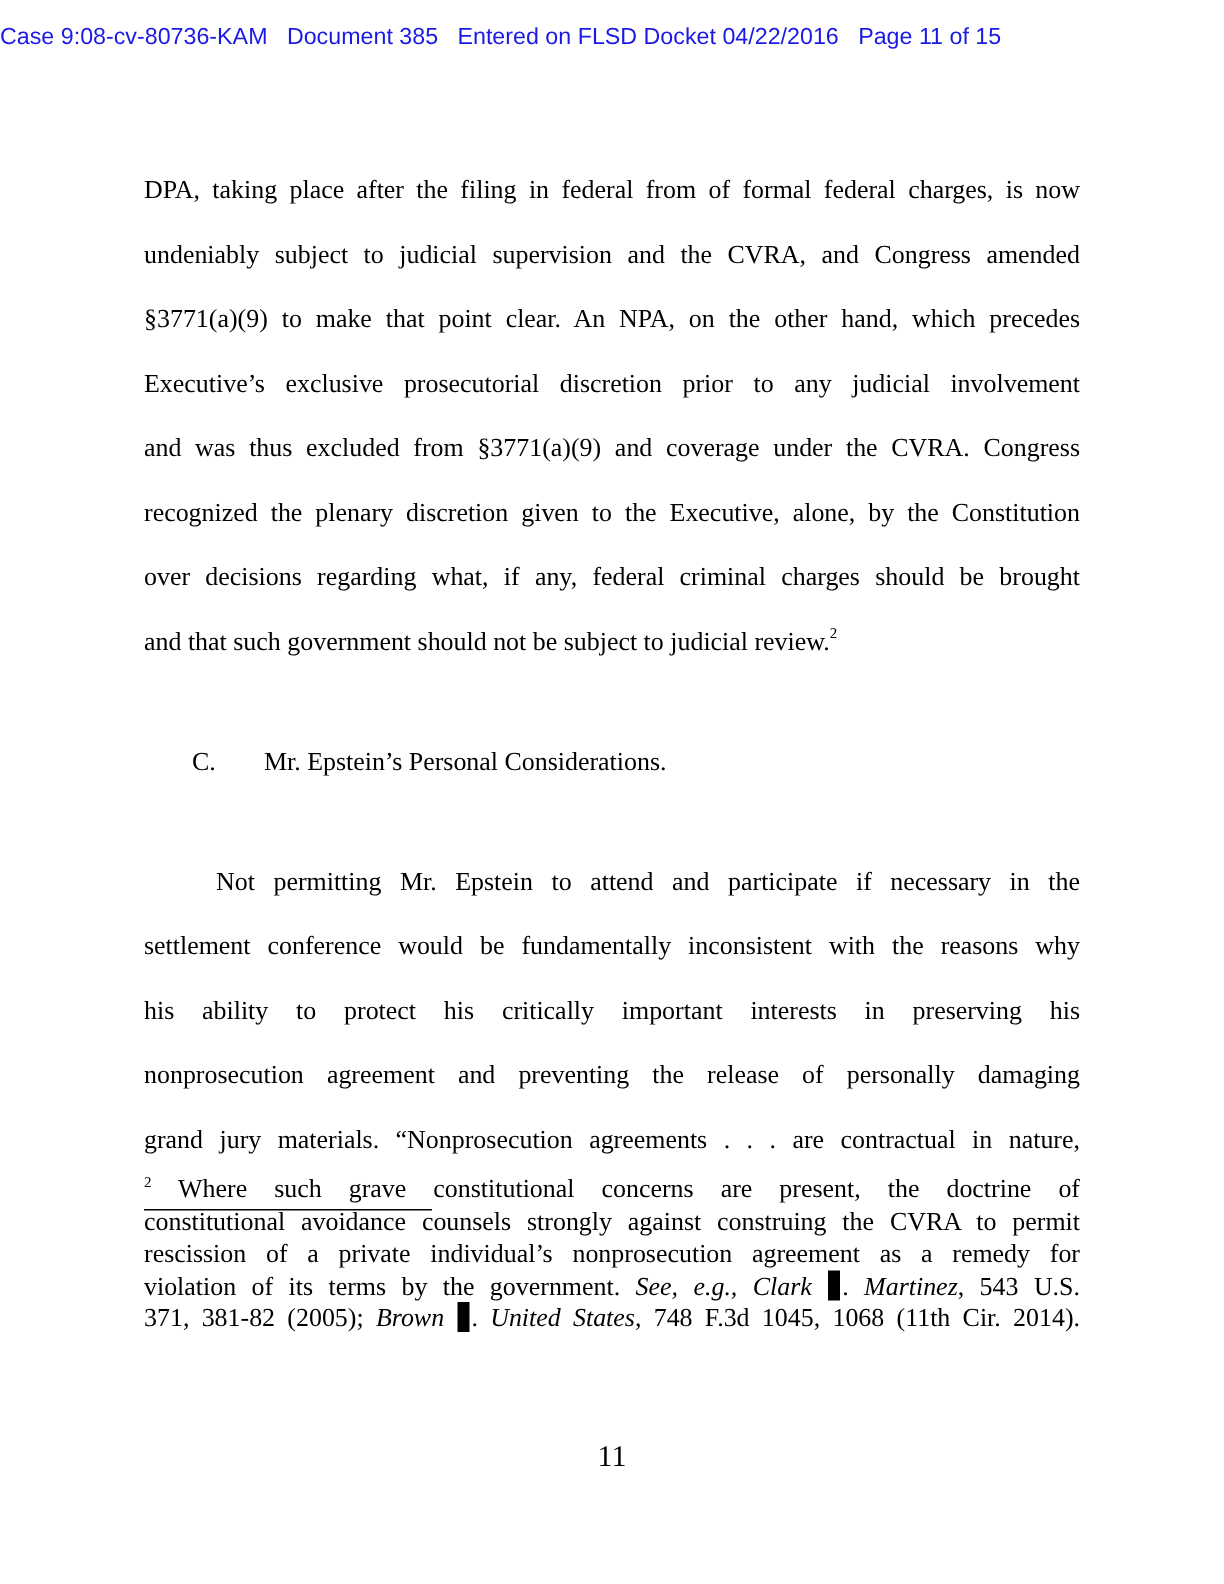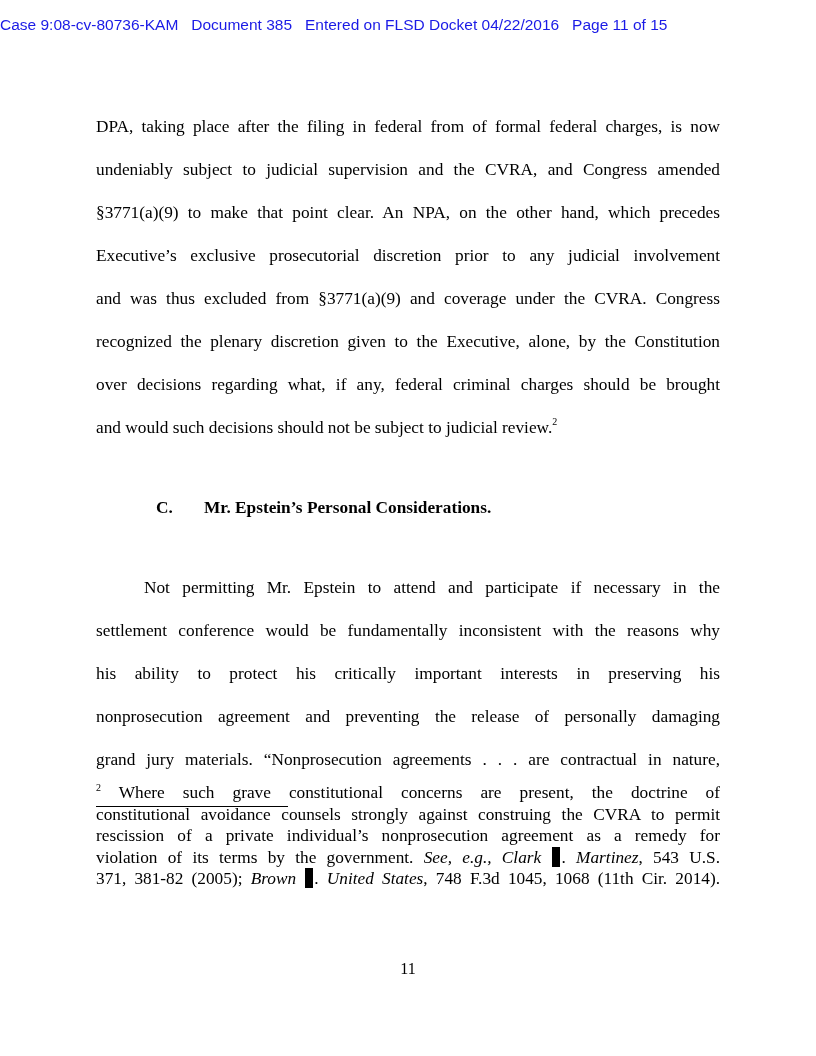--- a/index.html
+++ b/index.html
@@ -4,30 +4,30 @@
 <style>
   html, body { margin: 0; padding: 0; background: #ffffff; }
   body { width: 816px; height: 1056px; position: relative; overflow: hidden; font-family: "Liberation Serif", serif; color: #000; }
   .header { position: absolute; top: 16px; left: 0; width: 644px; text-align: center; font-family: "Liberation Sans", sans-serif; font-size: 15.5px; color: #1a1ae6; white-space: pre; letter-spacing: 0px; }
   .body-text { position: absolute; left: 96px; width: 624px; font-size: 17.3px; line-height: 43px; text-align: justify; text-align-last: justify; }
   .line { display: block; height: 43px; white-space: nowrap; }
   .line span.j { display: block; text-align: justify; text-align-last: justify; }
   .line.last span.j { text-align-last: left; }
   sup { font-size: 10px; vertical-align: 8px; line-height: 0; }
   .indent { padding-left: 48px; }
-  .heading { position: absolute; top: 498px; left: 156px; font-weight: bold; font-size: 17.3px; }
+  .heading { position: absolute; top: 498px; left: 128px; font-weight: normal; font-size: 17.3px; }
   .heading .letter { display: inline-block; width: 48px; }
   .rule { position: absolute; top: 806px; left: 96px; width: 192px; height: 1px; background: #000; }
   .fn { position: absolute; top: 782px; left: 96px; width: 624px; font-size: 17.3px; line-height: 21.6px; }
   .fn .fline { display: block; height: 21.6px; white-space: nowrap; }
   .fn .fline .j { display: block; text-align: justify; text-align-last: justify; }
   .fn .fline.last .j { text-align-last: justify; }
   .fn sup { font-size: 10px; vertical-align: 7px; }
   .redact { display: inline-block; width: 8px; height: 20px; background: #000; vertical-align: -4px; margin: 0 1px; }
-  .pageno { position: absolute; top: 960px; left: 0; width: 816px; text-align: center; font-size: 16px; }
+  .pageno { position: absolute; top: 960px; left: 0; width: 816px; text-align: center; font-size: 20px; }
   i { }
 </style>
 </head>
 <body>
 
 <div class="header">Case 9:08-cv-80736-KAM   Document 385   Entered on FLSD Docket 04/22/2016   Page 11 of 15</div>
 
 <div class="body-text" style="top:105px;">
   <span class="line">
       <span class="j">DPA, taking place after the filing in federal from of formal federal charges, is now</span>
@@ -44,21 +44,21 @@
   <span class="line">
       <span class="j">and was thus excluded from §3771(a)(9) and coverage under the CVRA. Congress</span>
     </span>
   <span class="line">
       <span class="j">recognized the plenary discretion given to the Executive, alone, by the Constitution</span>
     </span>
   <span class="line">
       <span class="j">over decisions regarding what, if any, federal criminal charges should be brought</span>
     </span>
   <span class="line last">
-      <span class="j" style="text-align-last:left;"><span>and would such decisions should not be subject to judicial review.</span><sup>2</sup></span>
+      <span class="j" style="text-align-last:left;"><span>and that such government should not be subject to judicial review.</span><sup>2</sup></span>
     </span>
 </div>
 
 <div class="heading">
   <span class="letter">C.</span><span>Mr. Epstein’s Personal Considerations.</span>
 </div>
 
 <div class="body-text" style="top:566px;">
   <span class="line">
       <span class="j indent">Not permitting Mr. Epstein to attend and participate if necessary in the</span>

